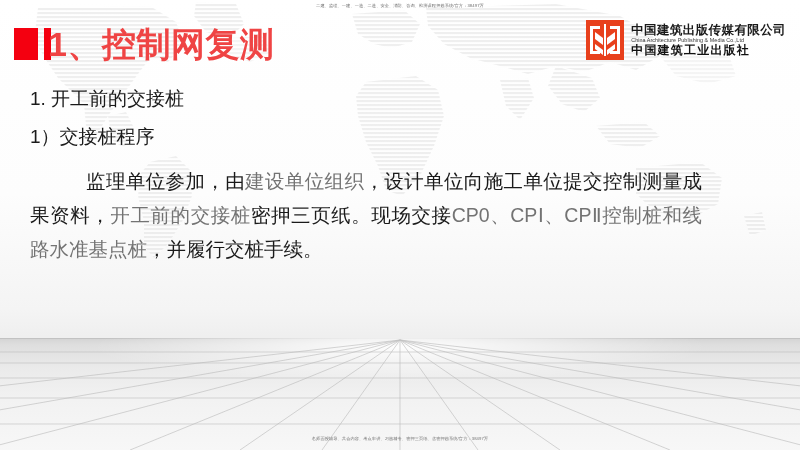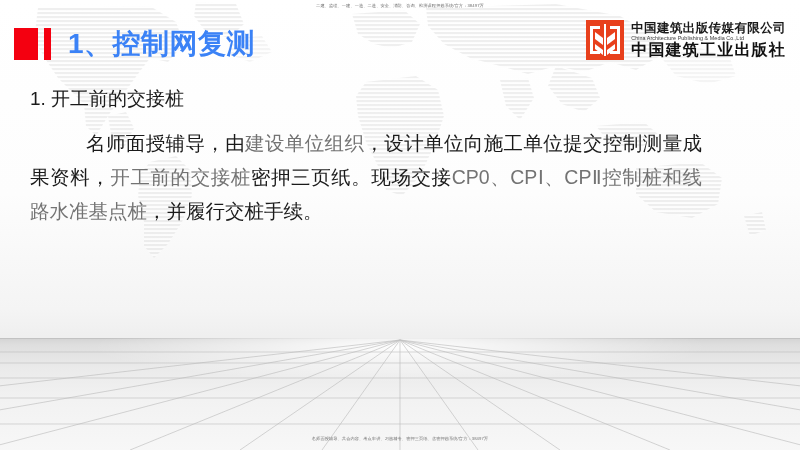--- a/index.html
+++ b/index.html
@@ -52,22 +52,22 @@
   .header{position:absolute;left:0;top:0;width:800px;height:78px;}
   .red-block-a{
     position:absolute;left:14px;top:28px;width:24px;height:32px;
     background:#f40010;
   }
   .red-block-b{
     position:absolute;left:44px;top:28px;width:7px;height:32px;
     background:#f40010;
   }
   .slide-title{
-    position:absolute;left:68px;top:24px;
-    font-size:28px;font-weight:bold;color:#3b82f6;
+    position:absolute;left:48px;top:24px;
+    font-size:34px;font-weight:bold;color:#ef4444;
     letter-spacing:.5px;line-height:40px;white-space:nowrap;
   }
 
   
   .top-fineprint{
     position:absolute;left:0;top:3px;width:800px;
     text-align:center;font-size:4.2px;color:#6e6e6e;
     letter-spacing:.1px;white-space:nowrap;
   }
 
@@ -80,21 +80,21 @@
   .logo-text{display:flex;flex-direction:column;line-height:1;}
   .logo-cn1{
     font-size:12.5px;font-weight:bold;color:#1a1a1a;
     letter-spacing:.4px;white-space:nowrap;
   }
   .logo-en{
     font-size:5.4px;color:#3a3a3a;margin-top:2px;
     letter-spacing:.05px;white-space:nowrap;
   }
   .logo-cn2{
-    font-size:16px;font-weight:bold;color:#111;
+    font-size:12px;font-weight:bold;color:#111;
     margin-top:1px;letter-spacing:1.2px;white-space:nowrap;
     font-family:"DejaVu Serif","Liberation Serif",serif;
   }
 
   
   .content{
     position:absolute;left:0;top:82px;width:732px;
     color:#1a1a1a;
   }
   .lvl1{
@@ -191,21 +191,22 @@
     </span>
     <span class="logo-text">
       <span class="logo-cn1">中国建筑出版传媒有限公司</span>
       <span class="logo-en">China Architecture Publishing &amp; Media Co.,Ltd</span>
       <span class="logo-cn2">中国建筑工业出版社</span>
     </span>
   </div>
 
   <div class="content">
     <p class="lvl1">1. 开工前的交接桩</p>
-    <p class="para"><span>名师面授辅导，由</span><span class="g">建设单位组织</span><span>，设计单位向施工单位提交控制测量成果资料，</span><span class="g">开工前的交接桩</span><span>密押三页纸。现场交接</span><span class="g">CP0、CPⅠ、CPⅡ控制桩和线路水准基点桩</span><span>，并履行交桩手续。</span></p>
+    <p class="lvl2">1）交接桩程序</p>
+    <p class="para"><span>监理单位参加，由</span><span class="g">建设单位组织</span><span>，设计单位向施工单位提交控制测量成果资料，</span><span class="g">开工前的交接桩</span><span>密押三页纸。现场交接</span><span class="g">CP0、CPⅠ、CPⅡ控制桩和线路水准基点桩</span><span>，并履行交桩手续。</span></p>
   </div>
 
   <div class="floor">
     <div class="horizon"></div>
     <div class="glow"></div>
     <svg width="800" height="112" xmlns="http://www.w3.org/2000/svg">
       <g stroke="#b9b9b9" stroke-width="0.7" fill="none" opacity="0.85">
         <line x1="400" y1="2" x2="-560" y2="112"></line>
         <line x1="400" y1="2" x2="-230" y2="112"></line>
         <line x1="400" y1="2" x2="-20" y2="112"></line>

